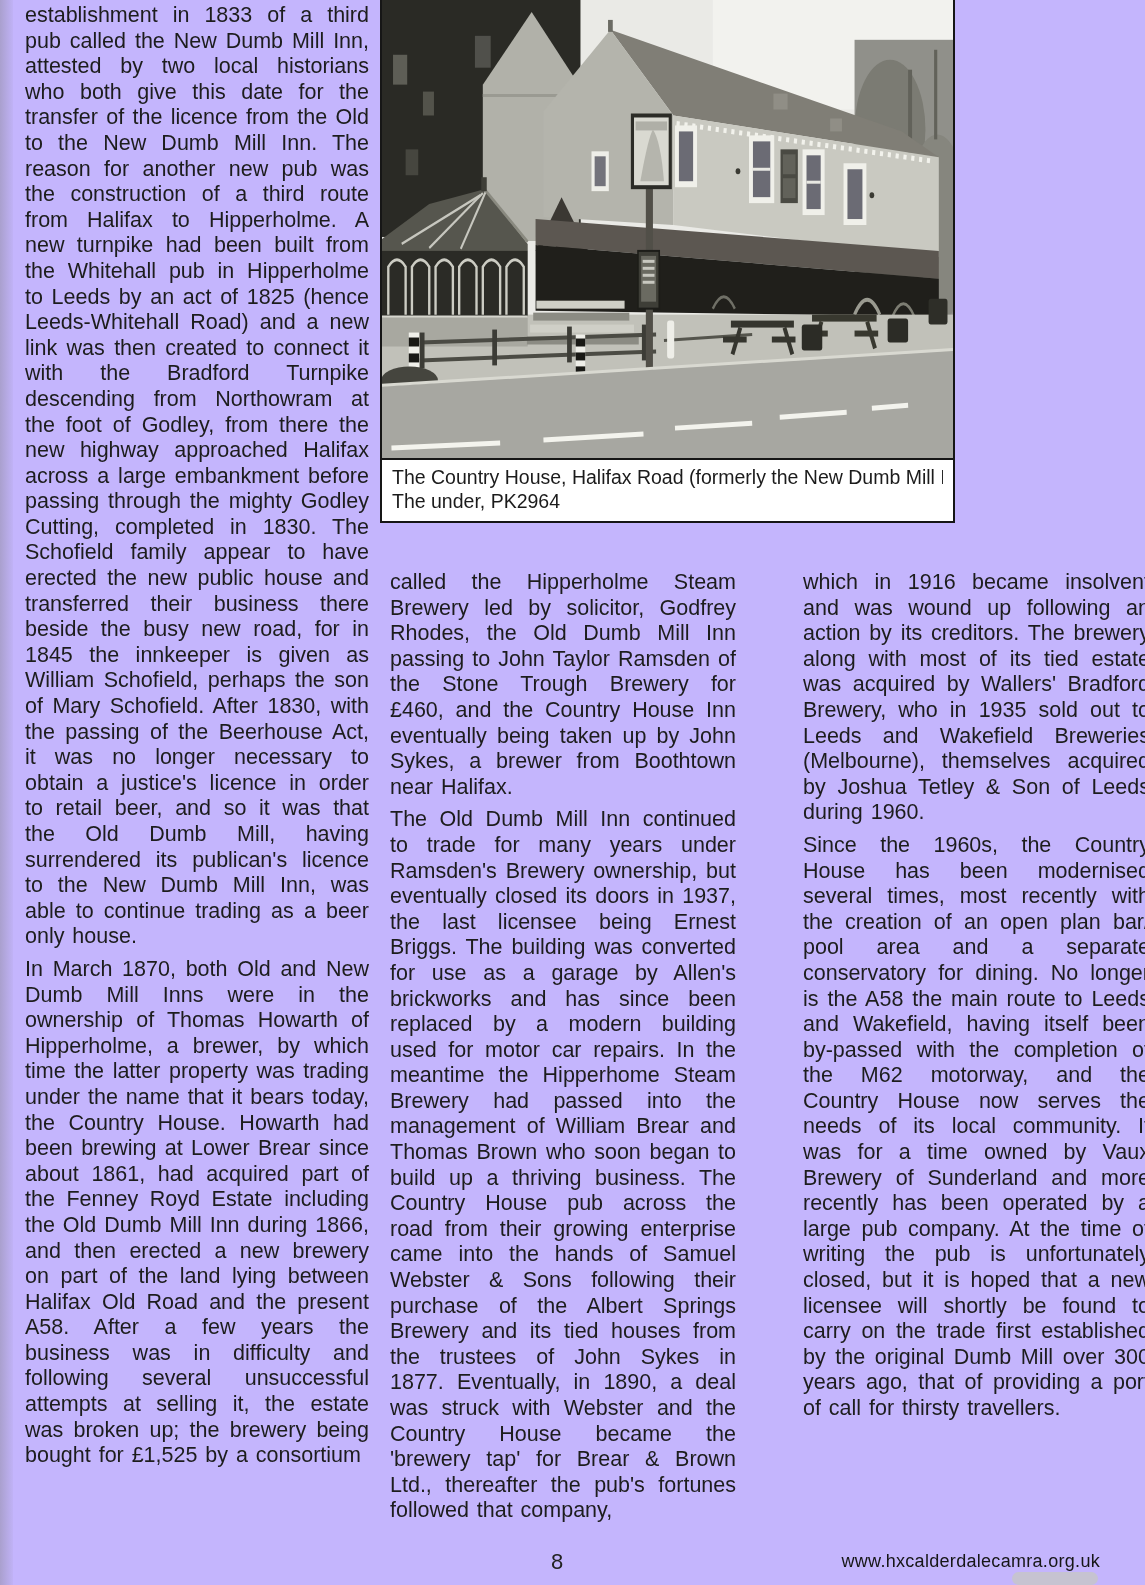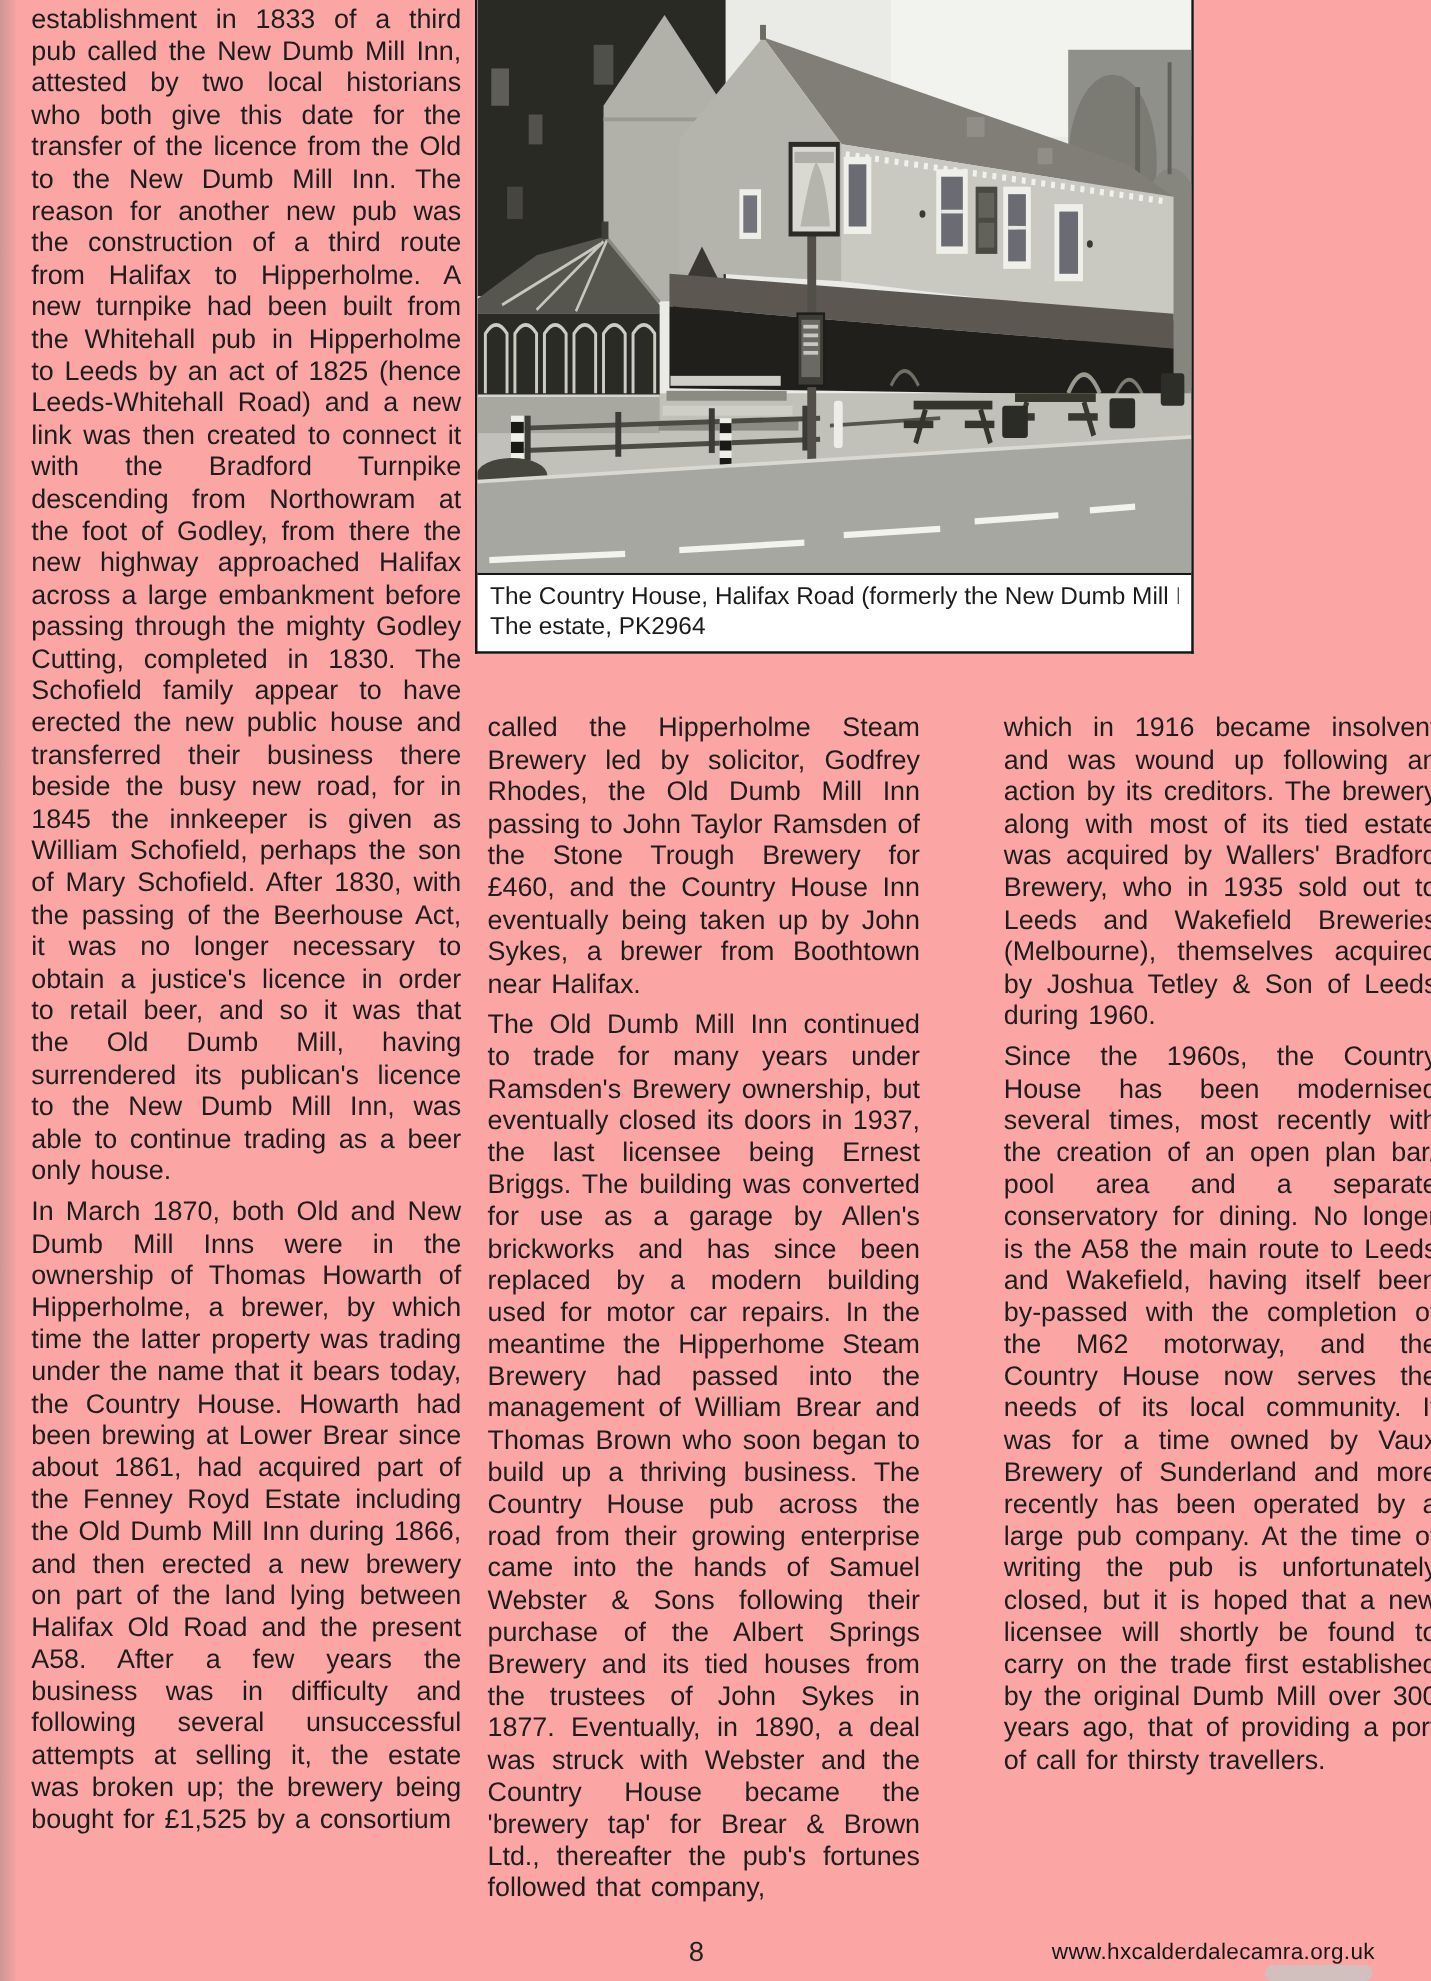--- a/index.html
+++ b/index.html
@@ -1,20 +1,20 @@
 <!DOCTYPE html>
 <html><head>
 <meta charset="utf-8">
 <style>
   html, body { margin: 0; padding: 0; background: #ffffff; }
   .page {
     position: relative;
     width: 1145px;
     height: 1585px;
-    background: #fca5a5;
+    background: #c4b5fd;
     overflow: hidden;
     font-family: "Liberation Sans", sans-serif;
     color: #1d1d1d;
   }
   .scan-left-strip {
     position: absolute; left: 0; top: 0; width: 13px; height: 100%;
     background: linear-gradient(to right, rgba(120,120,118,0.35), rgba(120,120,118,0.05));
   }
   .scan-smudge {
     position: absolute; left: 1012px; top: 1572px; width: 86px; height: 13px;
@@ -220,21 +220,21 @@
         <line x1="0" y1="387" x2="725" y2="351" stroke="#d9d9d1" stroke-width="3"></line>
         <line x1="12" y1="450" x2="150" y2="445" stroke="#f3f3ed" stroke-width="5"></line>
         <line x1="205" y1="442" x2="332" y2="436" stroke="#f3f3ed" stroke-width="5"></line>
         <line x1="372" y1="430" x2="470" y2="425" stroke="#f3f3ed" stroke-width="5"></line>
         <line x1="505" y1="419" x2="590" y2="414" stroke="#f3f3ed" stroke-width="5"></line>
         <line x1="622" y1="410" x2="668" y2="407" stroke="#f3f3ed" stroke-width="5"></line>
       </g>
     </svg>
     <figcaption class="photo-caption">
       <div>The Country House, Halifax Road (formerly the New Dumb Mill Inn) March 1998,</div>
-      <div>The estate, PK2964</div>
+      <div>The under, PK2964</div>
     </figcaption>
   </figure>
 
   <div class="col col-middle">
     <p>called the Hipperholme Steam Brewery led by solicitor, Godfrey Rhodes, the Old Dumb Mill Inn passing to John Taylor Ramsden of the Stone Trough Brewery for £460, and the Country House Inn eventually being taken up by John Sykes, a brewer from Boothtown near Halifax.</p>
     <p>The Old Dumb Mill Inn continued to trade for many years under Ramsden's Brewery ownership, but eventually closed its doors in 1937, the last licensee being Ernest Briggs.  The building was converted for use as a garage by Allen's brickworks and has since been replaced by a modern building used for motor car repairs.  In the meantime the Hipperhome Steam Brewery had passed into the management of William Brear and Thomas Brown who soon began to build up a thriving business.  The Country House pub across the road from their growing enterprise came into the hands of Samuel Webster &amp; Sons following their purchase of the Albert Springs Brewery and its tied houses from the trustees of John Sykes in 1877.  Eventually, in 1890, a deal was struck with Webster and the Country House became the 'brewery tap' for Brear &amp; Brown Ltd., thereafter the pub's fortunes followed that company,</p>
   </div>
 
   <div class="col col-right">
     <p>which in 1916 became insolvent and was wound up following an action by its creditors.  The brewery along with most of its tied estate was acquired by Wallers' Bradford Brewery, who in 1935 sold out to Leeds and Wakefield Breweries (Melbourne), themselves acquired by Joshua Tetley &amp; Son of Leeds during 1960.</p>

